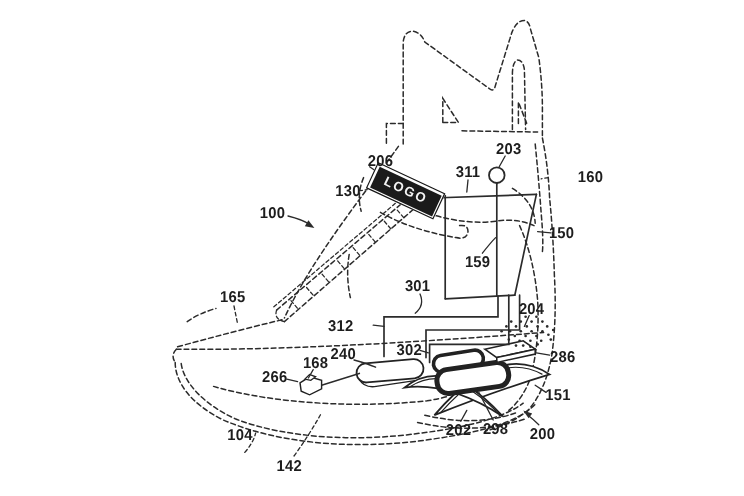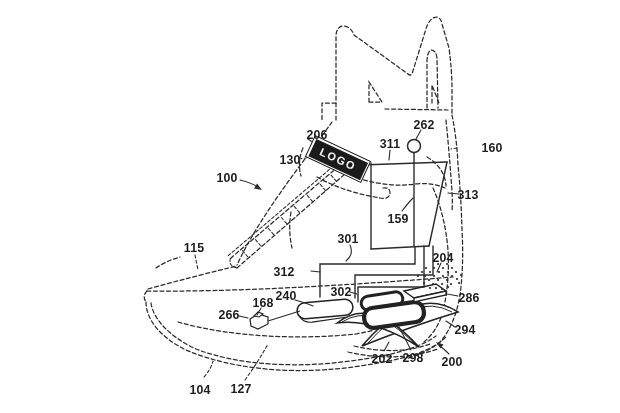--- a/index.html
+++ b/index.html
@@ -198,35 +198,35 @@
       <path d="M311,271 L320,272"></path>
       <path d="M459,194 L448,193"></path>
     </g>
   </svg>
 
   <div class="logo-strap">
     <div class="band">LOGO</div>
   </div>
 
   <div class="ref" style="left:227px;top:177px">100</div>
-  <div class="ref" style="left:194px;top:247px">115</div>
-  <div class="ref" style="left:200px;top:389px">104</div>
-  <div class="ref" style="left:241px;top:388px">127</div>
+  <div class="ref" style="left:194px;top:247px">165</div>
+  <div class="ref" style="left:200px;top:362px">104</div>
+  <div class="ref" style="left:241px;top:388px">142</div>
   <div class="ref" style="left:290px;top:159px">130</div>
   <div class="ref" style="left:492px;top:147px">160</div>
   <div class="ref" style="left:452px;top:361px">200</div>
   <div class="ref" style="left:382px;top:358px">202</div>
   <div class="ref" style="left:443px;top:257px">204</div>
   <div class="ref" style="left:317px;top:134px">206</div>
   <div class="ref" style="left:286px;top:295px">240</div>
-  <div class="ref" style="left:424px;top:124px">262</div>
+  <div class="ref" style="left:424px;top:124px">203</div>
   <div class="ref" style="left:229px;top:314px">266</div>
   <div class="ref" style="left:263px;top:302px">168</div>
   <div class="ref" style="left:469px;top:297px">286</div>
-  <div class="ref" style="left:465px;top:329px">294</div>
+  <div class="ref" style="left:465px;top:329px">151</div>
   <div class="ref" style="left:413px;top:357px">298</div>
   <div class="ref" style="left:348px;top:238px">301</div>
   <div class="ref" style="left:341px;top:291px">302</div>
   <div class="ref" style="left:398px;top:218px">159</div>
   <div class="ref" style="left:390px;top:143px">311</div>
   <div class="ref" style="left:284px;top:271px">312</div>
-  <div class="ref" style="left:468px;top:194px">313</div>
+  <div class="ref" style="left:468px;top:194px">150</div>
 </div>
 
 </body></html>

